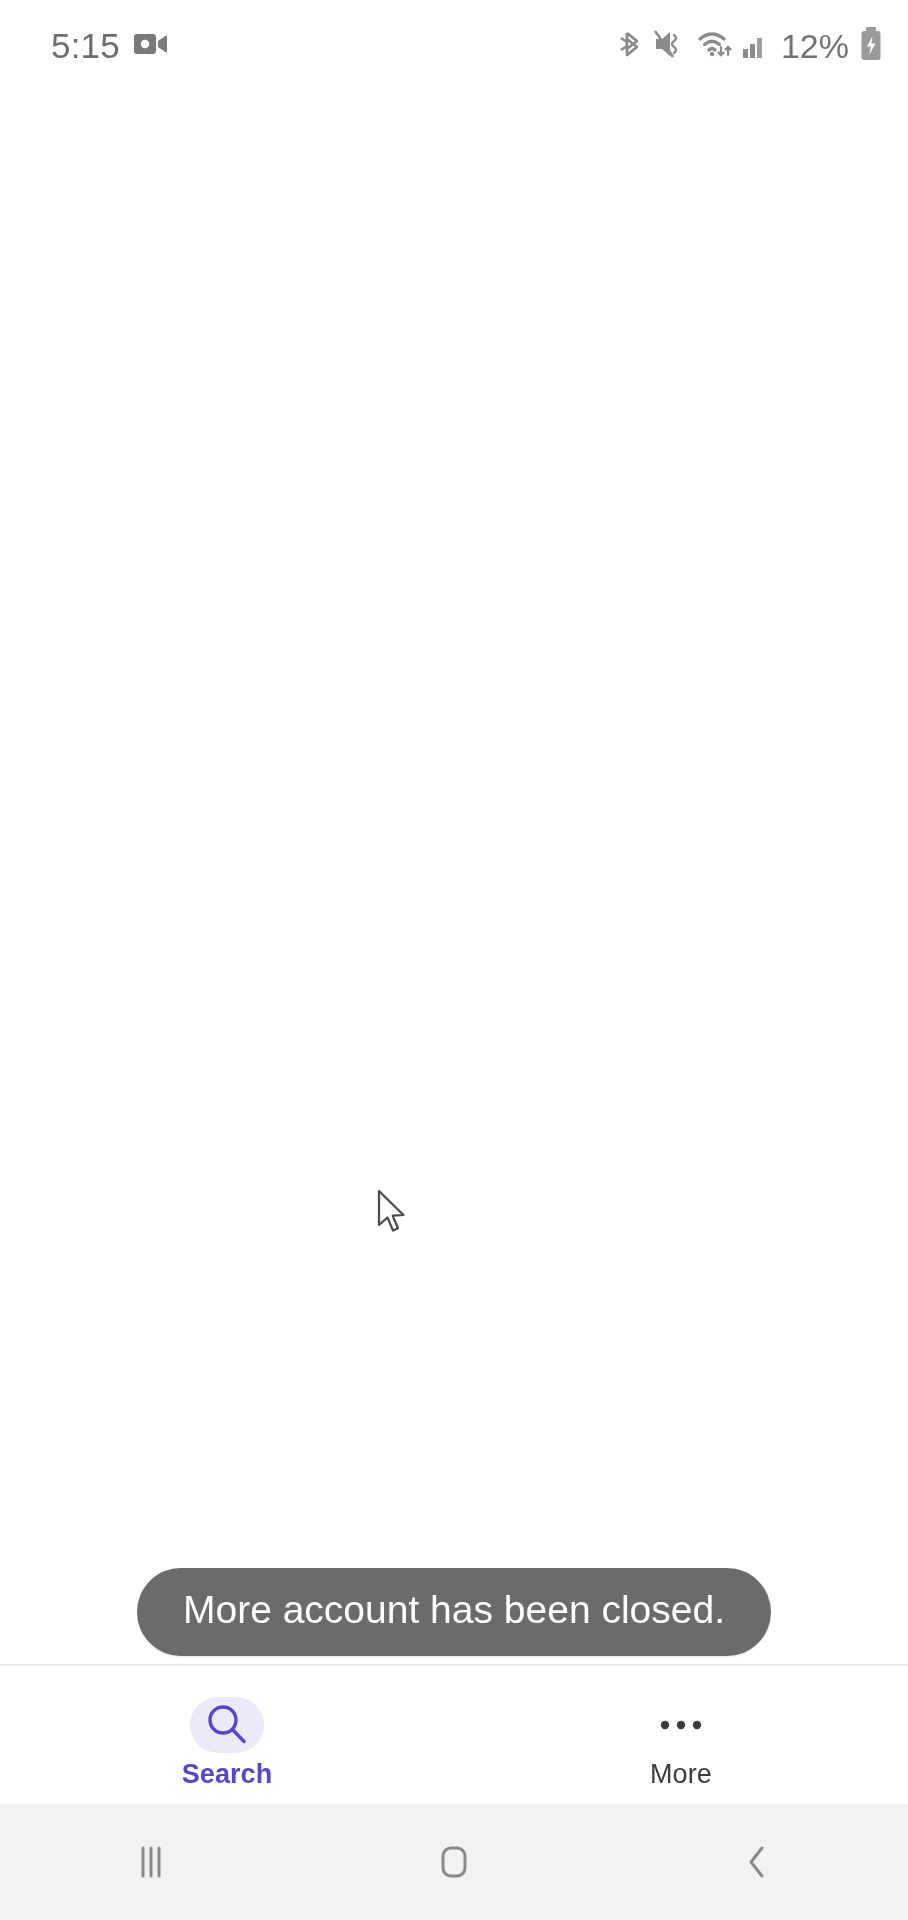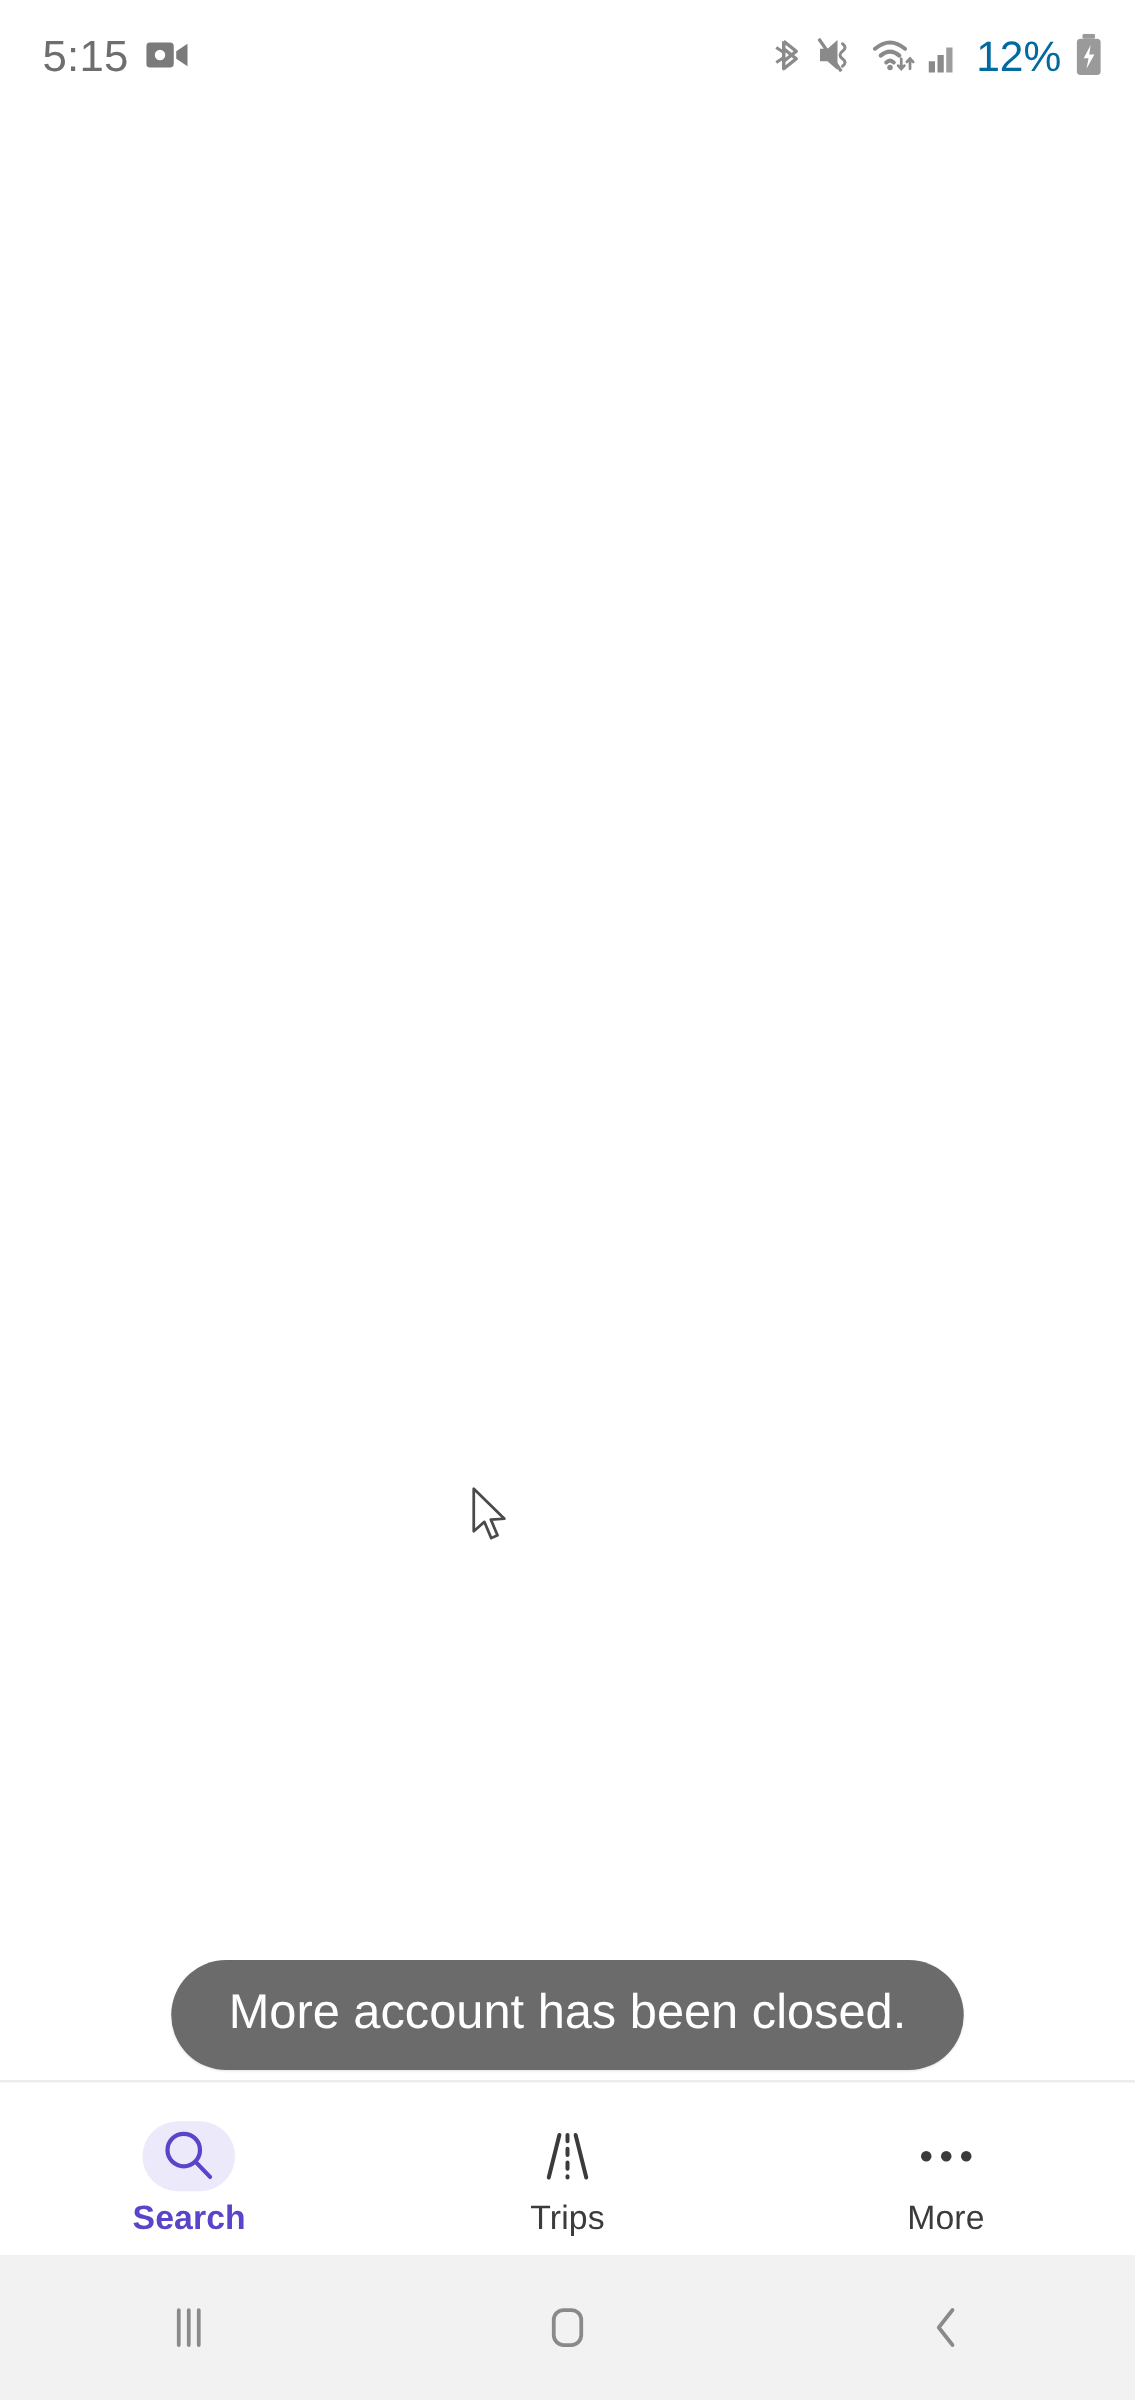--- a/index.html
+++ b/index.html
@@ -23,27 +23,28 @@
     height:92px;
     flex:0 0 92px;
     background:#ffffff;
     display:flex; align-items:center;
     padding:0 26px 0 34px;
   }
   .sb-left { display:flex; align-items:center; gap:14px; }
   .sb-time {
     font-size:35px; color:#6e6e6e; letter-spacing:0.2px;
     font-family:"Liberation Sans", sans-serif;
+    margin-left:17px;
   }
   .sb-right {
     position:absolute; right:26px; top:0; height:92px;
     display:flex; align-items:center; gap:9px;
   }
   .sb-battery-text {
-    font-size:34px; color:#0369a1; margin-left:4px; margin-right:2px;
+    font-size:34px; color:#737373; margin-left:4px; margin-right:2px;
   }
   .ic { display:block; }
 
   
   #content {
     flex:1 1 auto;
     position:relative;
     background:#ffffff;
   }
 
@@ -214,30 +215,20 @@
       <div class="tab-icon-wrap active">
         <svg width="46" height="46" viewBox="0 0 46 46">
           <circle cx="19" cy="18" r="13" fill="none" stroke="#5b44c9" stroke-width="3.4"></circle>
           <path d="M28.5 27.5 L40 39.5" fill="none" stroke="#5b44c9" stroke-width="3.4" stroke-linecap="round"></path>
         </svg>
       </div>
       <span class="tab-label">Search</span>
     </div>
 
 
-    <div class="tab">
-      <div class="tab-icon-wrap">
-        <svg width="46" height="46" viewBox="0 0 46 46">
-          <path d="M16.5 6 L8 40" fill="none" stroke="#3b3b3b" stroke-width="3.2" stroke-linecap="round"></path>
-          <path d="M29.5 6 L38 40" fill="none" stroke="#3b3b3b" stroke-width="3.2" stroke-linecap="round"></path>
-          <path d="M23 6 L23 40" fill="none" stroke="#3b3b3b" stroke-width="3.2" stroke-linecap="round" stroke-dasharray="5 6"></path>
-        </svg>
-      </div>
-      <span class="tab-label">Trips</span>
-    </div>
 
 
     <div class="tab">
       <div class="tab-icon-wrap">
         <svg width="48" height="20" viewBox="0 0 48 20">
           <circle cx="8" cy="10" r="4.2" fill="#3b3b3b"></circle>
           <circle cx="24" cy="10" r="4.2" fill="#3b3b3b"></circle>
           <circle cx="40" cy="10" r="4.2" fill="#3b3b3b"></circle>
         </svg>
       </div>

